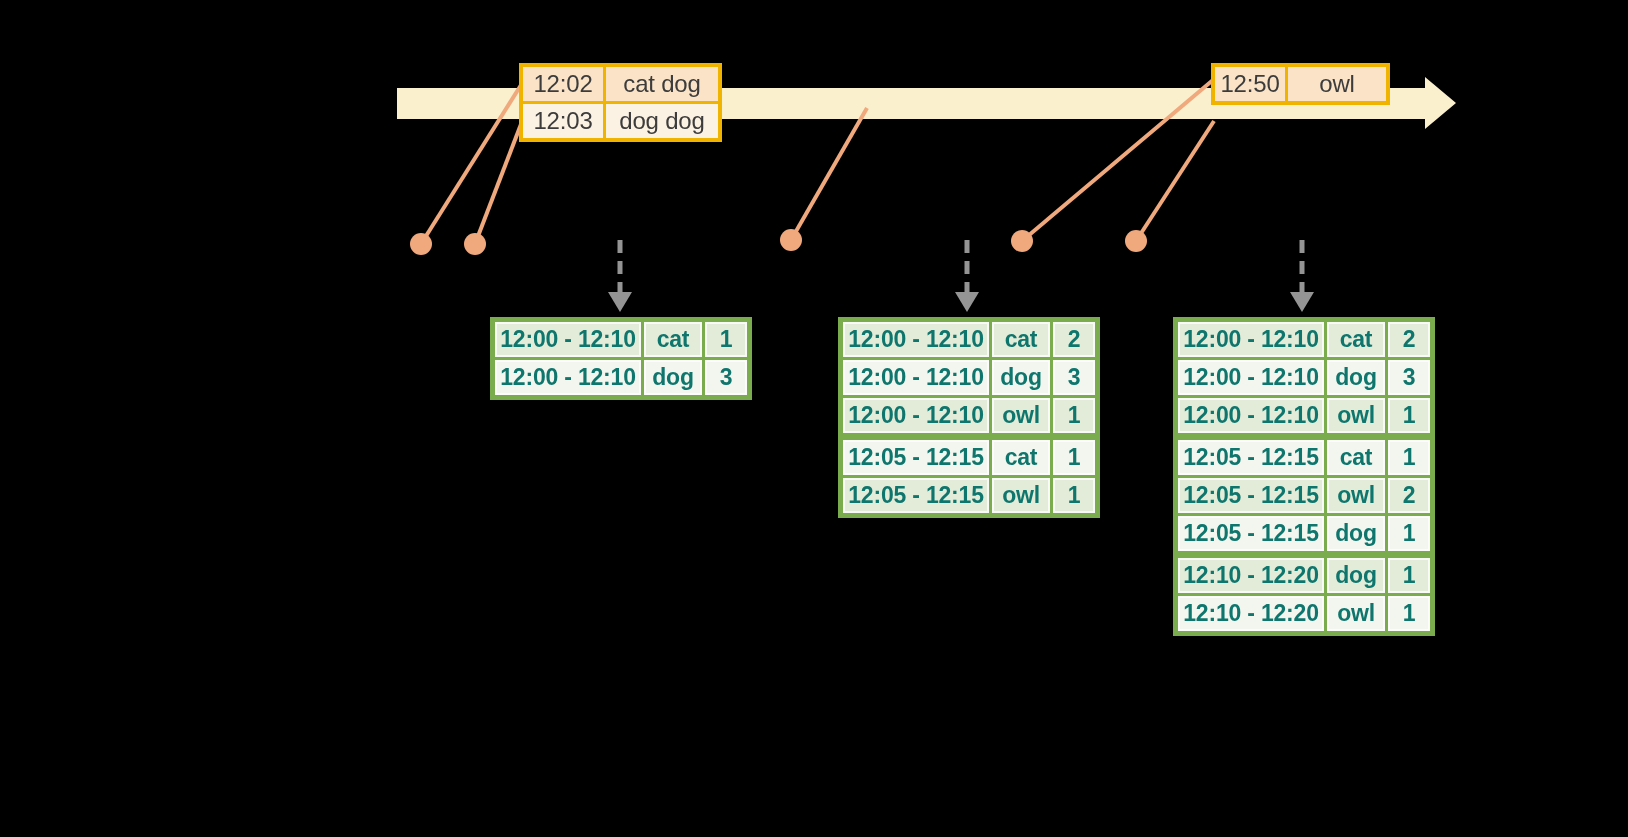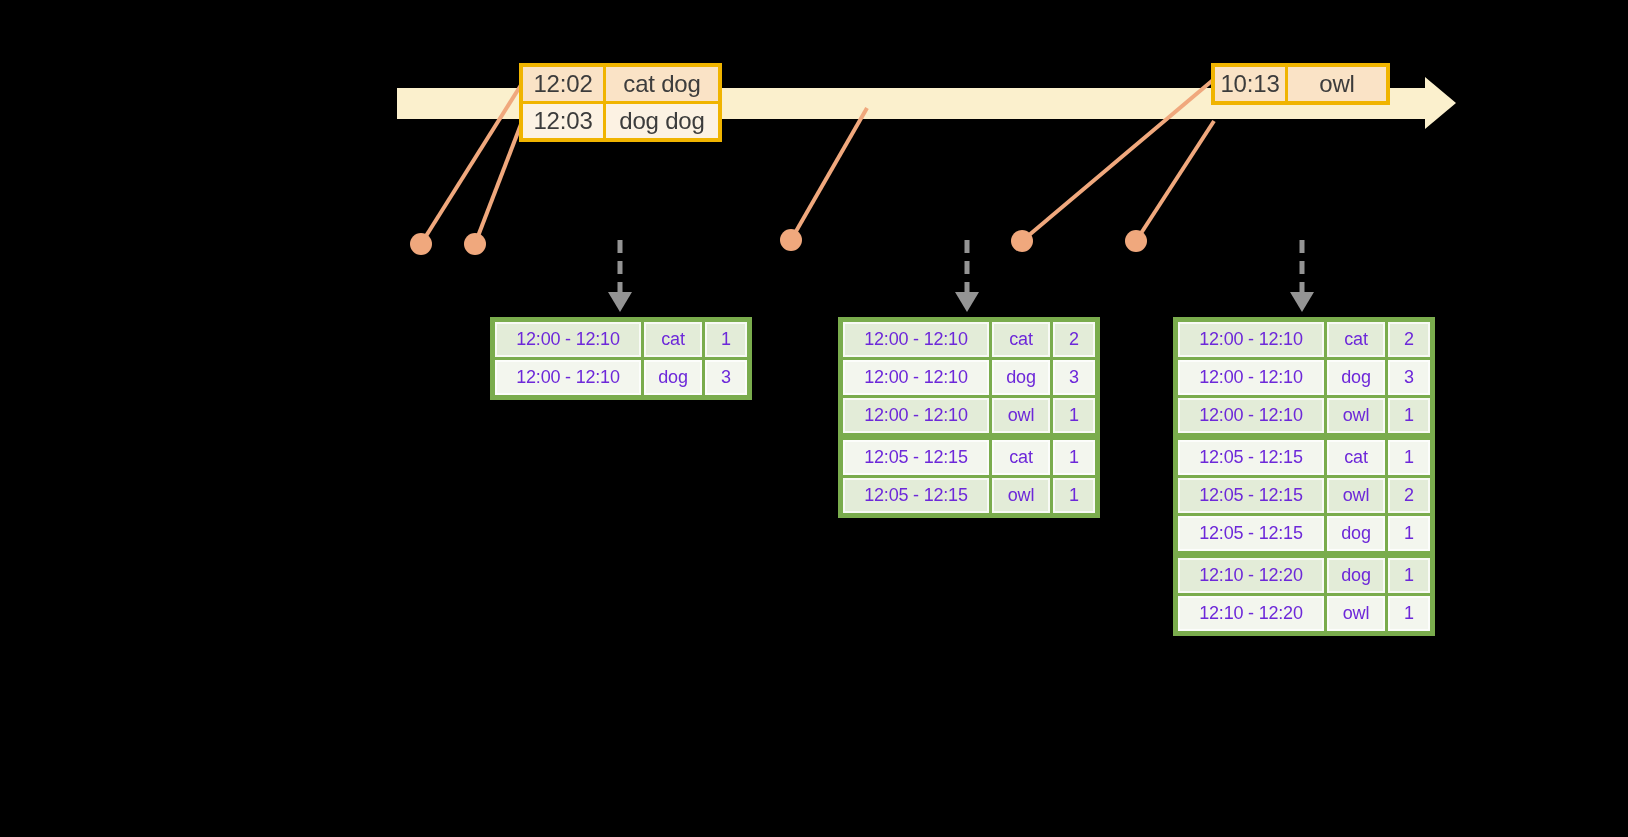--- a/index.html
+++ b/index.html
@@ -45,23 +45,24 @@
   #event-table-3 td.ev-words { width: 98px; }
   #event-table-1 { left: 519px; top: 63px; }
   #event-table-2 { left: 864px; top: 82px; }
   #event-table-3 { left: 1211px; top: 63px; }
 
   
   table.result-table {
     position: absolute;
     border-collapse: collapse;
     border: 5px solid #7AAC4D;
-    font-size: 18px;
-    color: #6d28d9;
+    font-size: 23px;
+    color: #0f766e;
     letter-spacing: -0.2px;
+    font-weight: bold;
   }
   table.result-table td {
     border: 3px solid #7AAC4D;
     text-align: center;
     vertical-align: middle;
     height: 35px;
     padding: 0;
     box-shadow: inset 0 0 0 2px rgba(255,255,255,0.75);
   }
   table.result-table tr:nth-child(odd)  td { background: #E3ECD8; }
@@ -126,21 +127,21 @@
       <td class="ev-time">12:03</td>
       <td class="ev-words">dog dog</td>
     </tr>
   </tbody>
     </table>
 
 
   <table id="event-table-3" class="event-table">
     <tbody>
     <tr>
-      <td class="ev-time">10:13</td>
+      <td class="ev-time">12:50</td>
       <td class="ev-words">owl</td>
     </tr>
   </tbody>
     </table>
 
   <table id="result-table-1" class="result-table">
     <tbody>
         <tr>
       <td class="rw">12:00 - 12:10</td>
       <td class="rword">cat</td>

